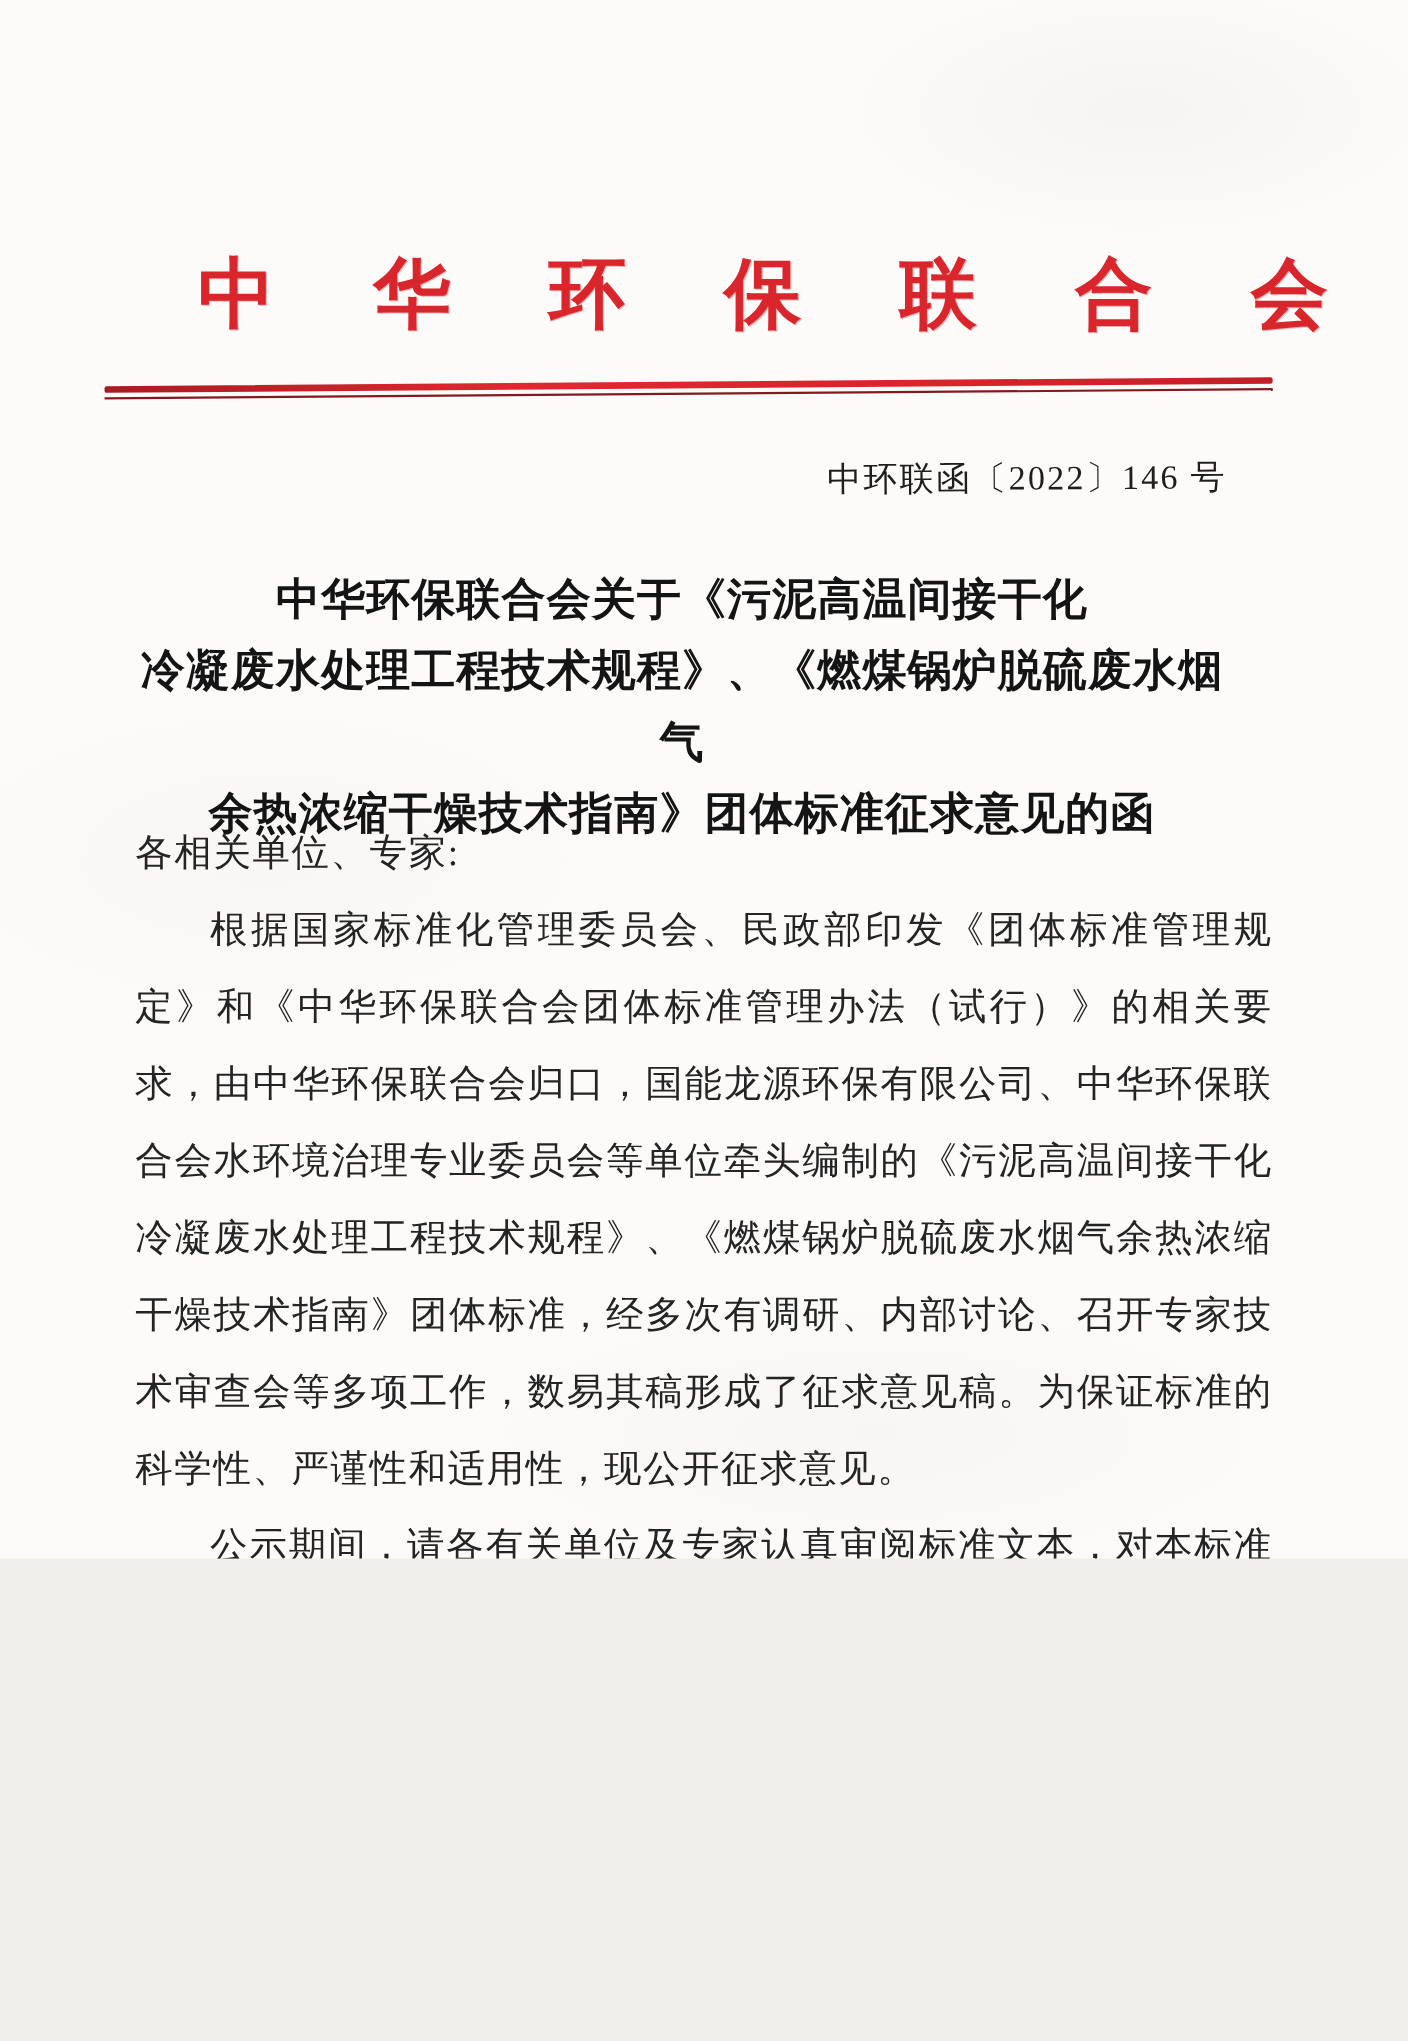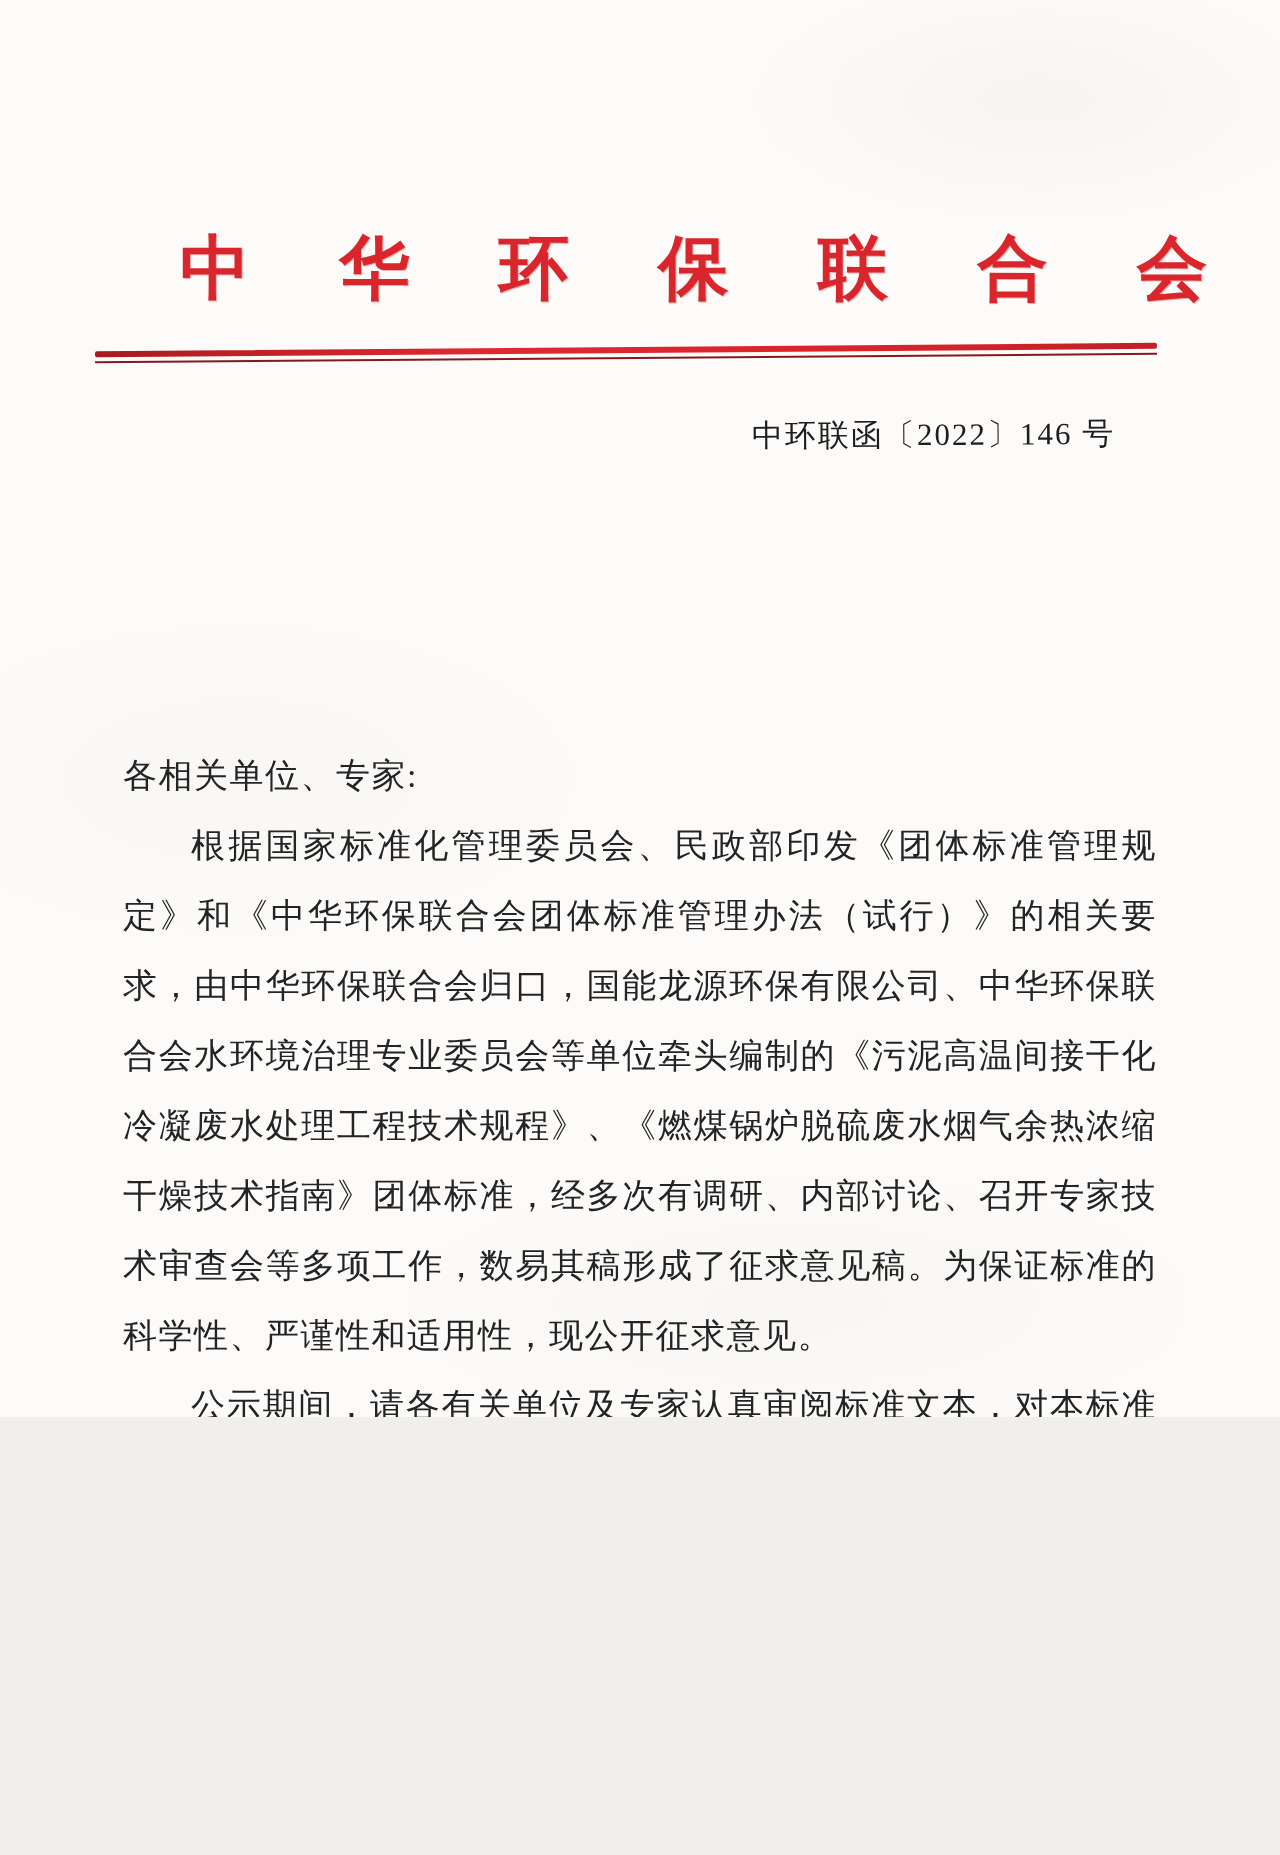--- a/index.html
+++ b/index.html
@@ -122,20 +122,25 @@
 
   <div class="org-name">中 华 环 保 联 合 会</div>
 
   <div class="rule">
     <div class="rule-thick"></div>
     <div class="rule-thin"></div>
   </div>
 
   <div class="doc-number">中环联函〔2022〕146 号</div>
 
+  <div class="title-block">
+    <div class="title-line">中华环保联合会关于《污泥高温间接干化</div>
+    <div class="title-line">冷凝废水处理工程技术规程》、《燃煤锅炉脱硫废水烟气</div>
+    <div class="title-line">余热浓缩干燥技术指南》团体标准征求意见的函</div>
+  </div>
 
   <div class="body-block">
     <div class="salutation">各相关单位、专家:</div>
     <p class="para">根据国家标准化管理委员会、民政部印发《团体标准管理规定》和《中华环保联合会团体标准管理办法（试行）》的相关要求，由中华环保联合会归口，国能龙源环保有限公司、中华环保联合会水环境治理专业委员会等单位牵头编制的《污泥高温间接干化冷凝废水处理工程技术规程》、《燃煤锅炉脱硫废水烟气余热浓缩干燥技术指南》团体标准，经多次有调研、内部讨论、召开专家技术审查会等多项工作，数易其稿形成了征求意见稿。为保证标准的科学性、严谨性和适用性，现公开征求意见。</p>
     <p class="para">公示期间，请各有关单位及专家认真审阅标准文本，对本标准提出宝贵建议和意见，并于 2022 年 11 月 10 日前以邮件的形式将《团体标准意见反馈表》反馈至编制组秘书处，逾期未回复按无意见处理。</p>
   </div>
 
   <div class="page-number">— 1 —</div>
 
 </div>

